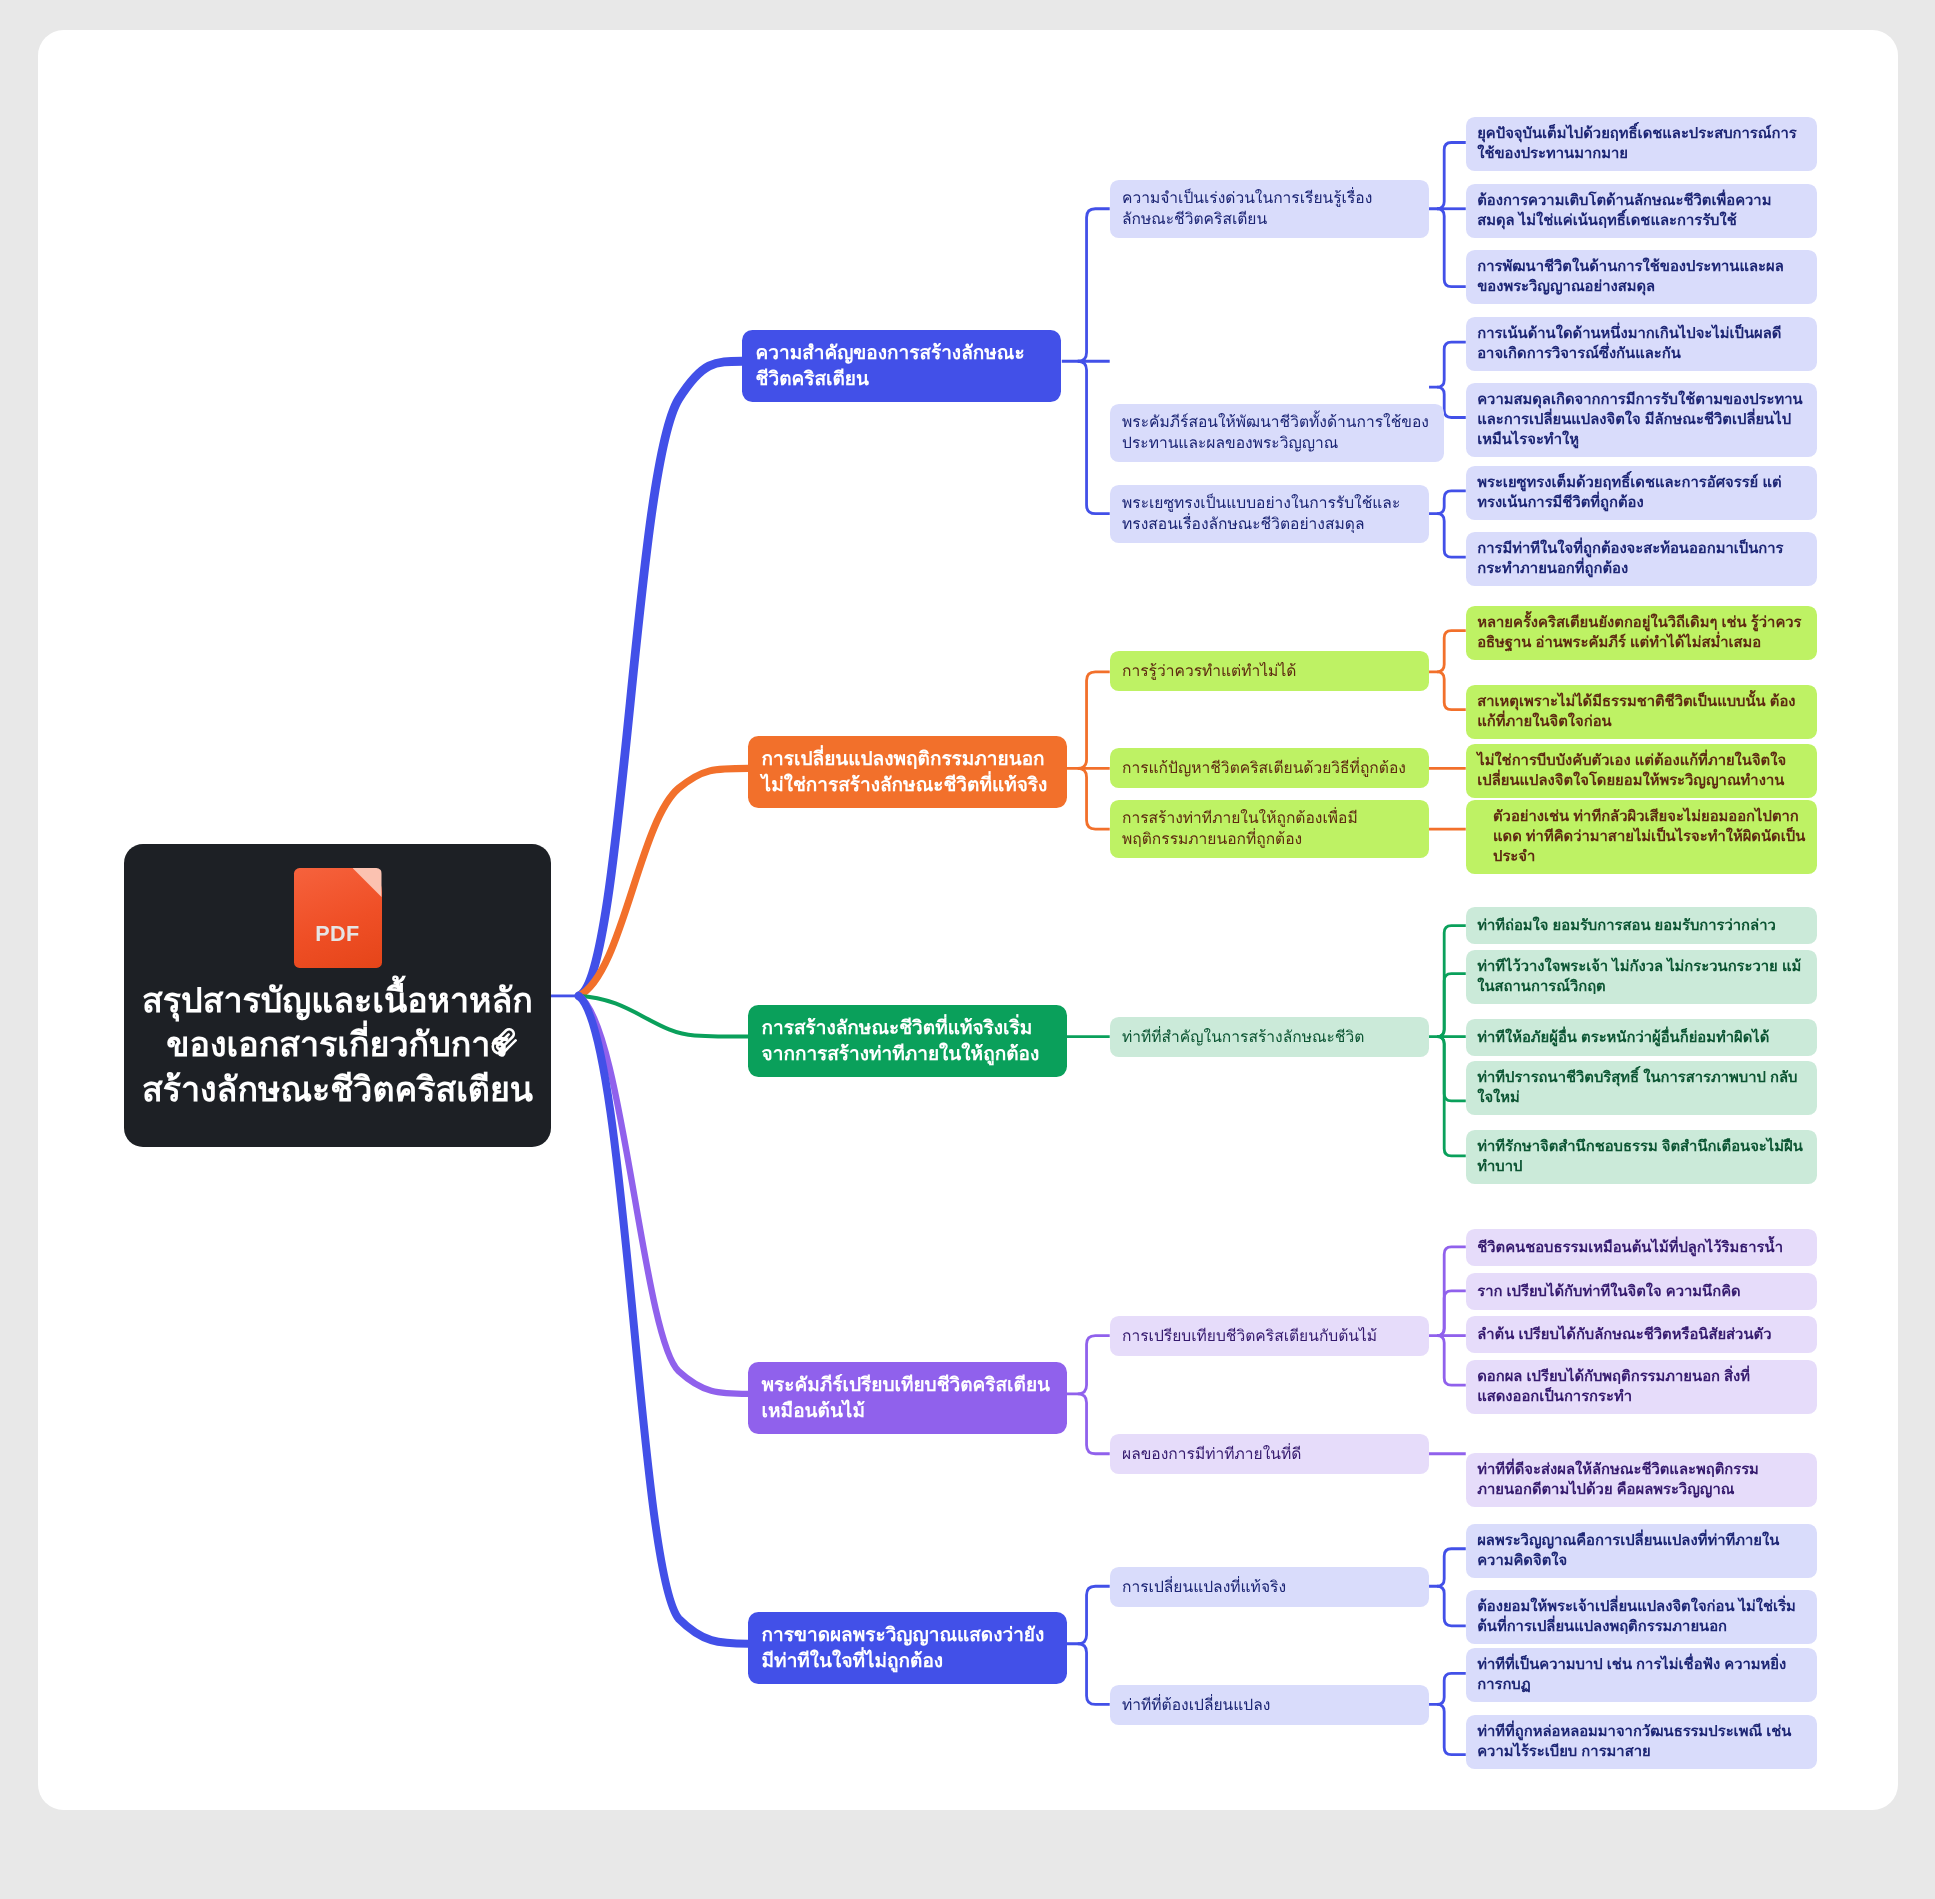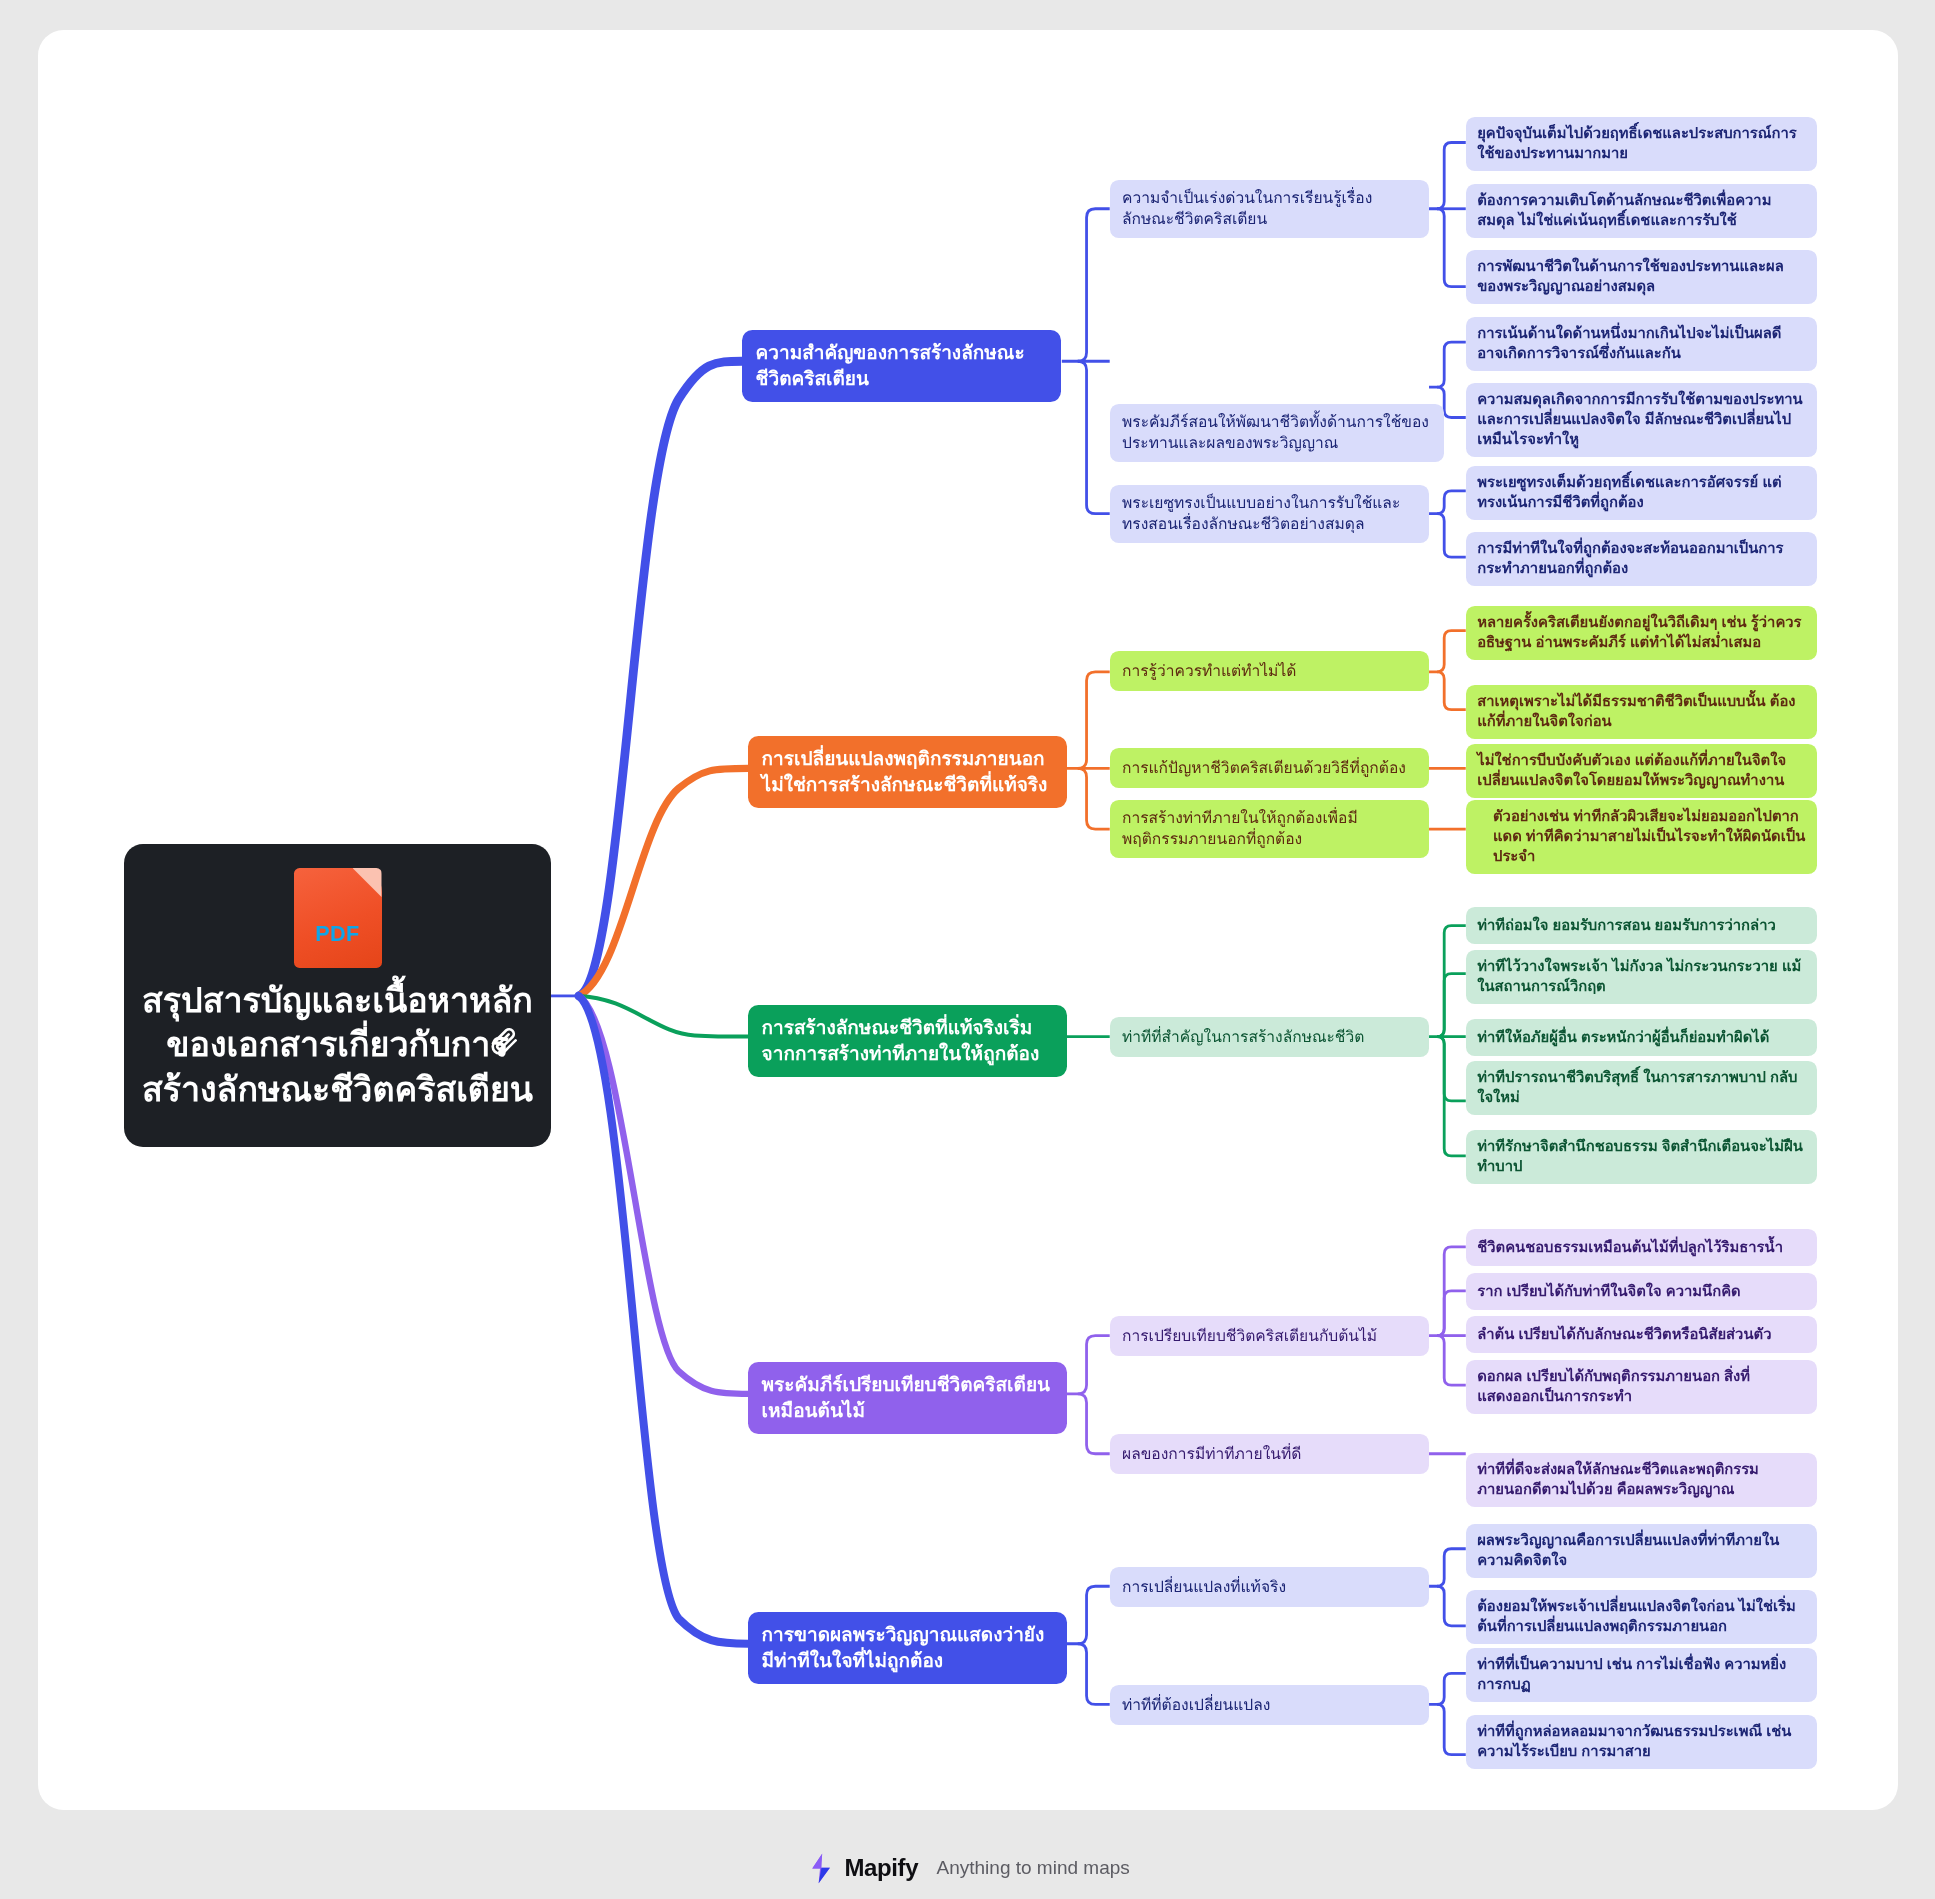--- a/index.html
+++ b/index.html
@@ -70,21 +70,21 @@
     background: #fbc2b1;
     border-radius: 0 5.6px 0 10.4px;
     clip-path: polygon(100% 0, 100% 100%, 0 0);
   }
   #pdf-icon .pdf-label {
     position: absolute;
     left: 0;
     top: 53px;
     width: 88px;
     text-align: center;
-    color: #0ea5e9;
+    color: #e5e5e5;
     font-size: 21.6px;
     font-weight: 700;
     letter-spacing: 0.4px;
   }
   #root-title {
     color: #ffffff;
     font-size: 34px;
     font-weight: 700;
     line-height: 1.32;
     text-align: center;
@@ -304,24 +304,15 @@
 
     <div class="node l2" style="left:1110px; top:1567px; width:319px; min-height:40px;">การเปลี่ยนแปลงที่แท้จริง</div>
     <div class="node l2" style="left:1110px; top:1685px; width:319px; min-height:40px;">ท่าทีที่ต้องเปลี่ยนแปลง</div>
 
     <div class="node l3" style="left:1466px; top:1524px; width:351px; min-height:50px;">ผลพระวิญญาณคือการเปลี่ยนแปลงที่ท่าทีภายใน ความคิดจิตใจ</div>
     <div class="node l3" style="left:1466px; top:1590px; width:351px; min-height:50px;">ต้องยอมให้พระเจ้าเปลี่ยนแปลงจิตใจก่อน ไม่ใช่เริ่มต้นที่การเปลี่ยนแปลงพฤติกรรมภายนอก</div>
     <div class="node l3" style="left:1466px; top:1648px; width:351px; min-height:50px;">ท่าทีที่เป็นความบาป เช่น การไม่เชื่อฟัง ความหยิ่ง การกบฏ</div>
     <div class="node l3" style="left:1466px; top:1715px; width:351px; min-height:50px;">ท่าทีที่ถูกหล่อหลอมมาจากวัฒนธรรมประเพณี เช่น ความไร้ระเบียบ การมาสาย</div>
   </div>
 
-  <div id="footer">
-    <svg id="mapify-mark" viewBox="0 0 40 44">
-      <path d="M22 1 L8 22 L19 22 L19 22 Z" fill="#8b5cf6"></path>
-      <path d="M22 1 L8 22 L19 22 L17 43 L33 21 L21 21 Z" fill="#8b5cf6"></path>
-      <path d="M17 43 L33 21 L21 21 Z" fill="#2c3ae8"></path>
-    </svg>
-    <div id="mapify-name">Mapify</div>
-    <div id="mapify-tag">Anything to mind maps</div>
-  </div>
 
 </div>
 
 
 </body></html>

